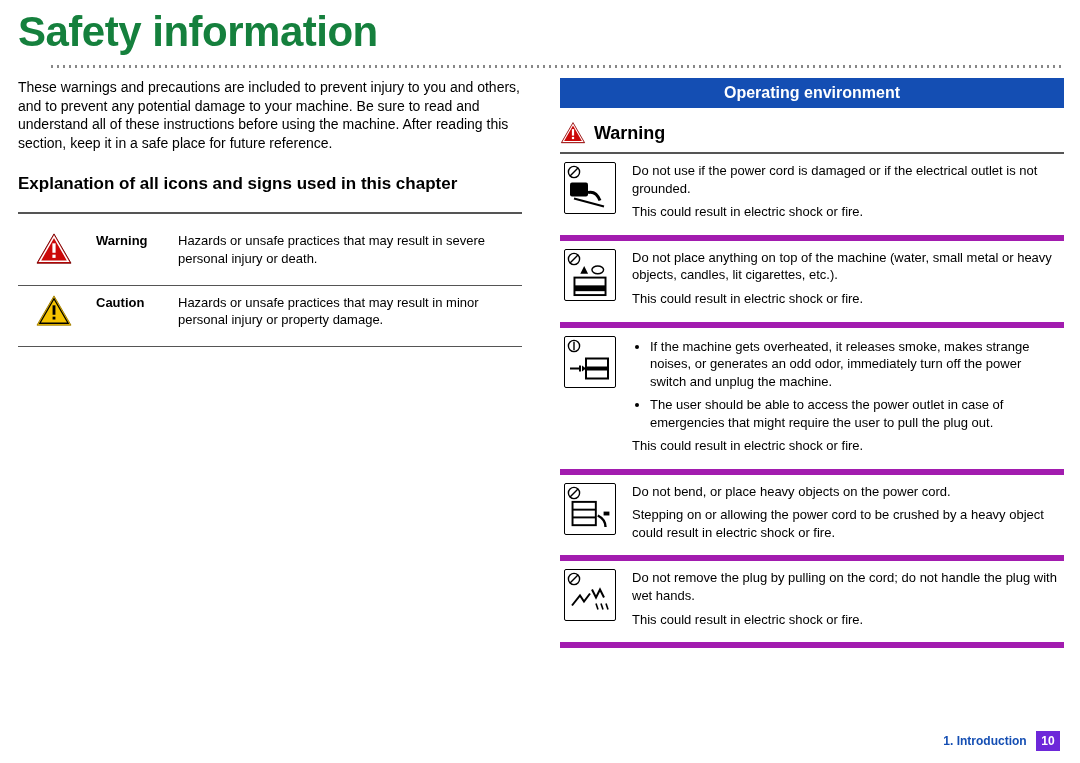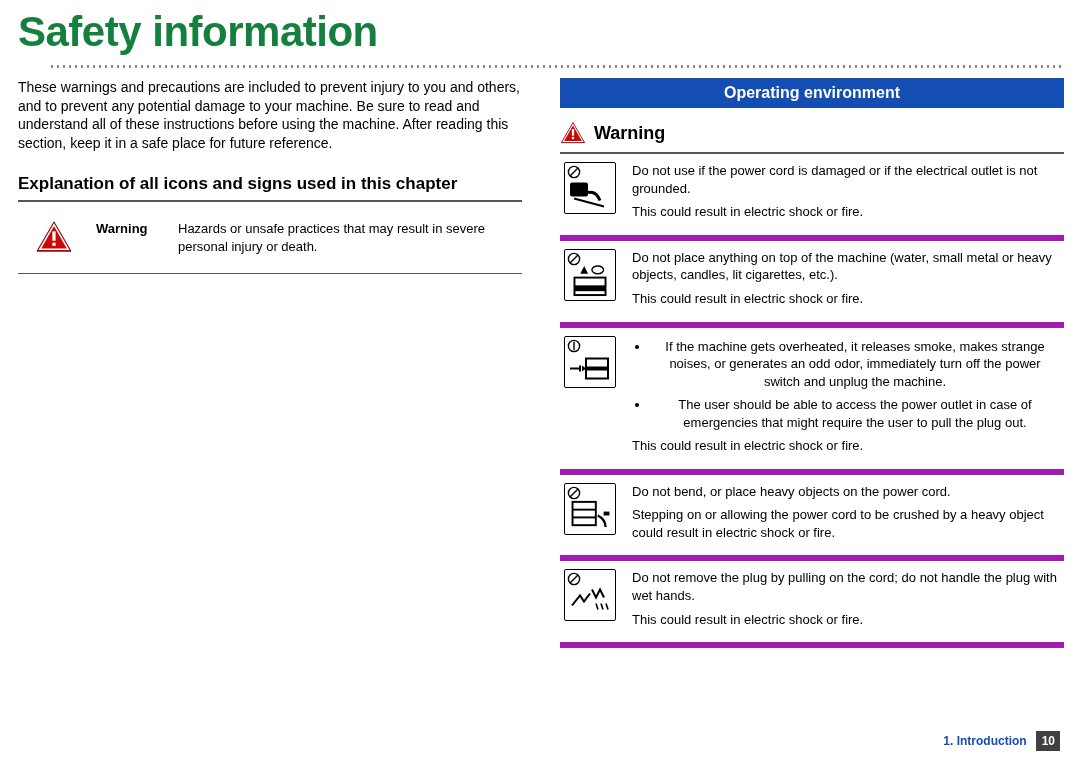--- a/index.html
+++ b/index.html
@@ -45,21 +45,21 @@
     color: #fff;
     font-weight: 700;
     font-size: 16px;
     padding: 4px 10px 5px 10px;
     margin: 0 0 12px 0;
     text-align: center;
   }
   .subhead {
     font-weight: 700;
     font-size: 17px;
-    margin: 12px 0 4px 0;
+    margin: 12px 0 16px 0;
   }
   .sub-rule {
     height: 2px;
     background: #555;
     margin-bottom: 10px;
   }
   .warning-head {
     display: flex;
     align-items: center;
     gap: 8px;
@@ -101,37 +101,37 @@
   }
   .env-glyph {
     position: absolute;
     bottom: 3px; left: 3px; right: 3px; top: 14px;
     font-size: 10px;
     display: flex; align-items: center; justify-content: center;
   }
   .env-glyph svg { width: 100%; height: 100%; }
   .env-text p { margin: 0 0 6px 0; }
   ul.bullets { margin: 2px 0 6px 0; padding-left: 18px; }
-  ul.bullets li { margin-bottom: 6px; text-align: center; }
+  ul.bullets li { margin-bottom: 6px; }
   .footer {
     position: absolute;
     bottom: 12px;
     right: 20px;
     font-size: 12px;
     font-weight: 700;
     color: #144eb3;
   }
   .footer .pg {
     display: inline-block;
-    background: #404040;
+    background: #6d28d9;
     color: #fff;
     padding: 2px 5px;
     margin-left: 6px;
     min-width: 14px;
-    text-align: right;
+    text-align: center;
   }
 </style>
 </head>
 <body>
 
 <h1 class="page-title">Safety information</h1>
 <div class="title-rule"></div>
 
 <div class="columns">
 
@@ -149,20 +149,32 @@
           <svg class="tri-icon" viewBox="0 0 40 36">
             <path d="M20 2 L38 33 L2 33 Z" fill="#cc0808" stroke="#700" stroke-width="1"></path>
             <path d="M20 5 L35 31 L5 31 Z" fill="none" stroke="#fff" stroke-width="1.6"></path>
             <rect x="18.3" y="12" width="3.4" height="10" fill="#fff"></rect>
             <rect x="18.3" y="24" width="3.4" height="3.4" fill="#fff"></rect>
           </svg>
         </td>
         <td class="label-cell">Warning</td>
         <td>Hazards or unsafe practices that may result in severe personal injury or death.</td>
       </tr>
+      <tr>
+        <td class="icon-cell">
+          <svg class="tri-icon" viewBox="0 0 40 36">
+            <path d="M20 2 L38 33 L2 33 Z" fill="#f5c300" stroke="#a07d00" stroke-width="1"></path>
+            <path d="M20 5 L35 31 L5 31 Z" fill="none" stroke="#000" stroke-width="1.4"></path>
+            <rect x="18.5" y="12" width="3" height="10" fill="#000"></rect>
+            <rect x="18.5" y="24" width="3" height="3" fill="#000"></rect>
+          </svg>
+        </td>
+        <td class="label-cell">Caution</td>
+        <td>Hazards or unsafe practices that may result in minor personal injury or property damage.</td>
+      </tr>
     </tbody>
       </table>
   </div>
 
   <div class="col">
     <div class="section-head">Operating environment</div>
 
     <div class="warning-head">
       <svg viewBox="0 0 40 36">
         <path d="M20 2 L38 33 L2 33 Z" fill="#cc0808" stroke="#700" stroke-width="1"></path>

